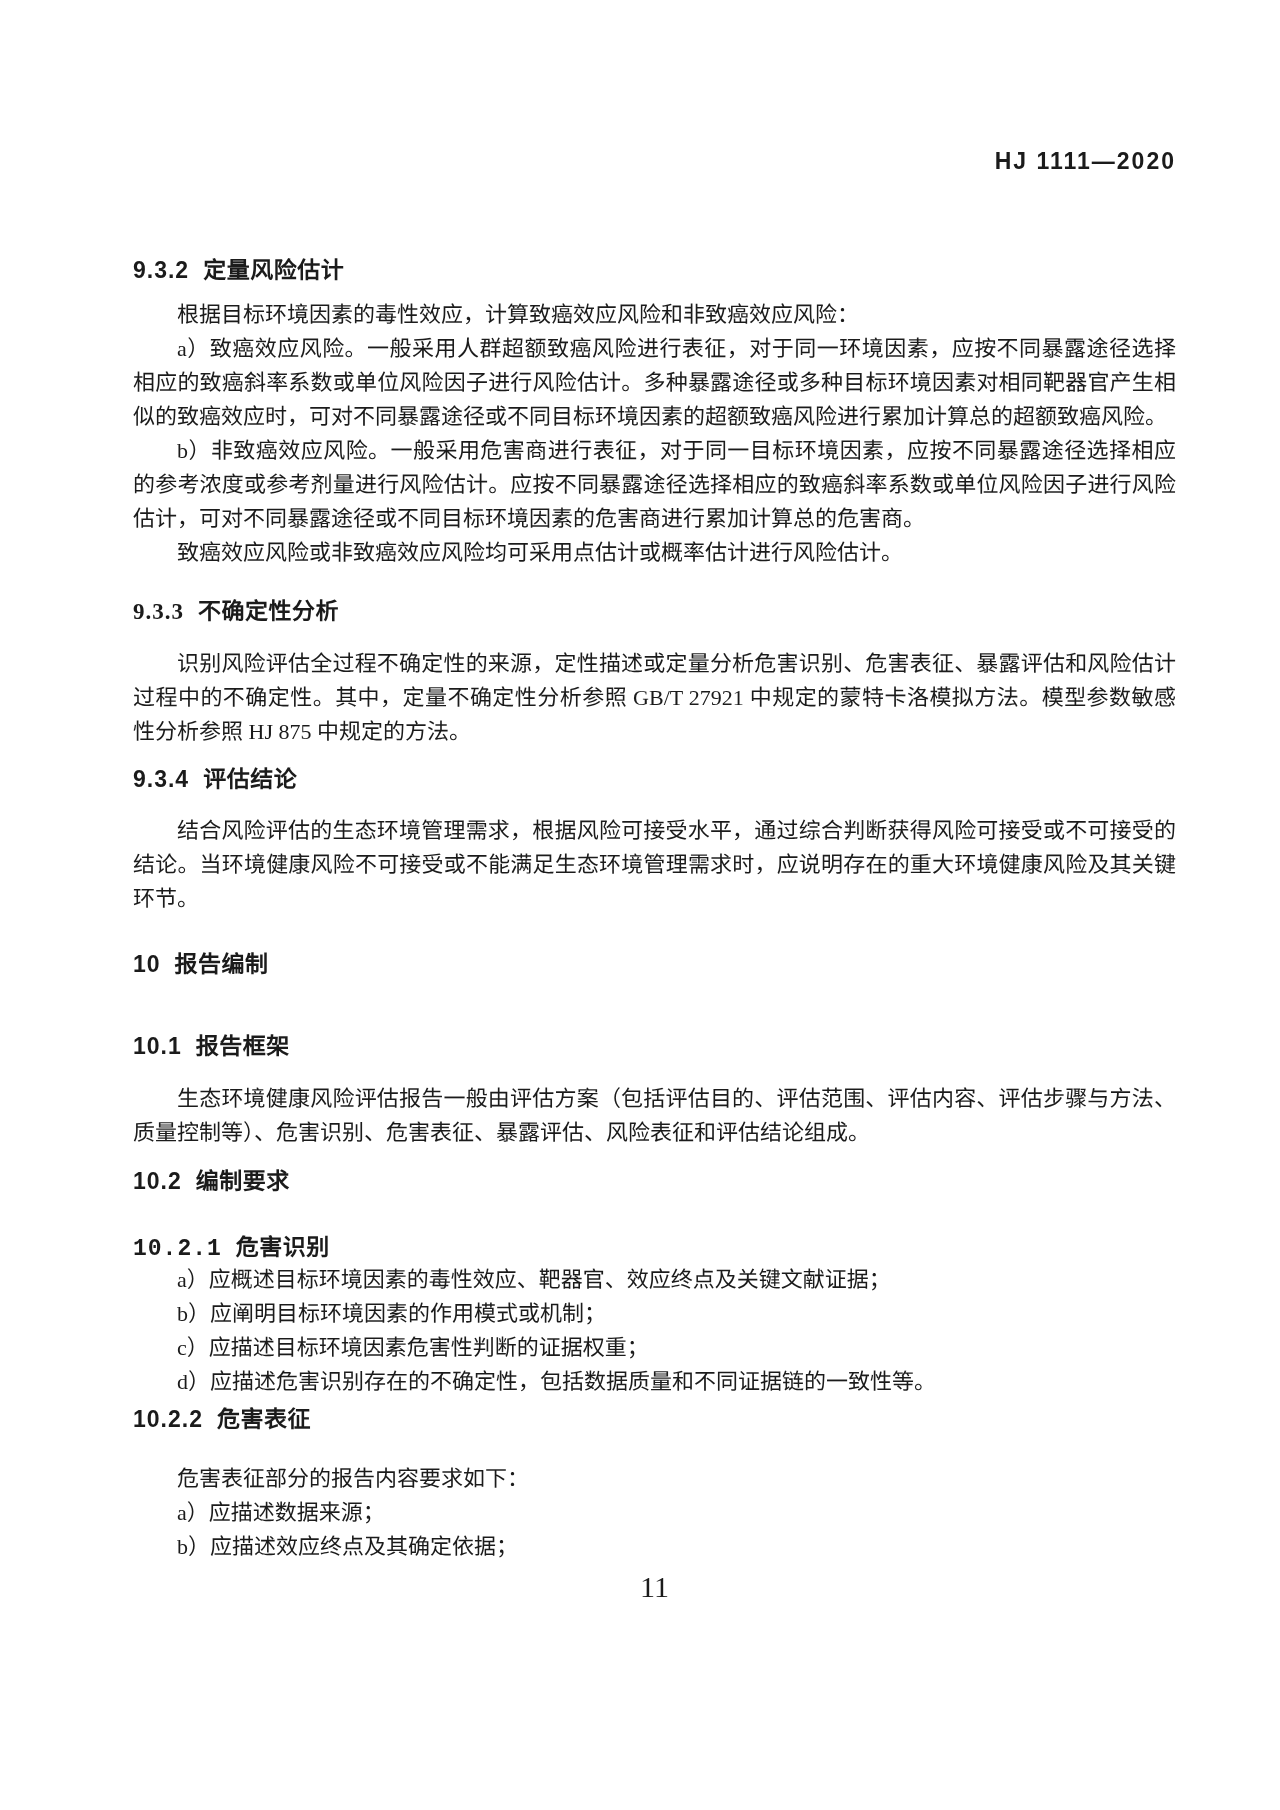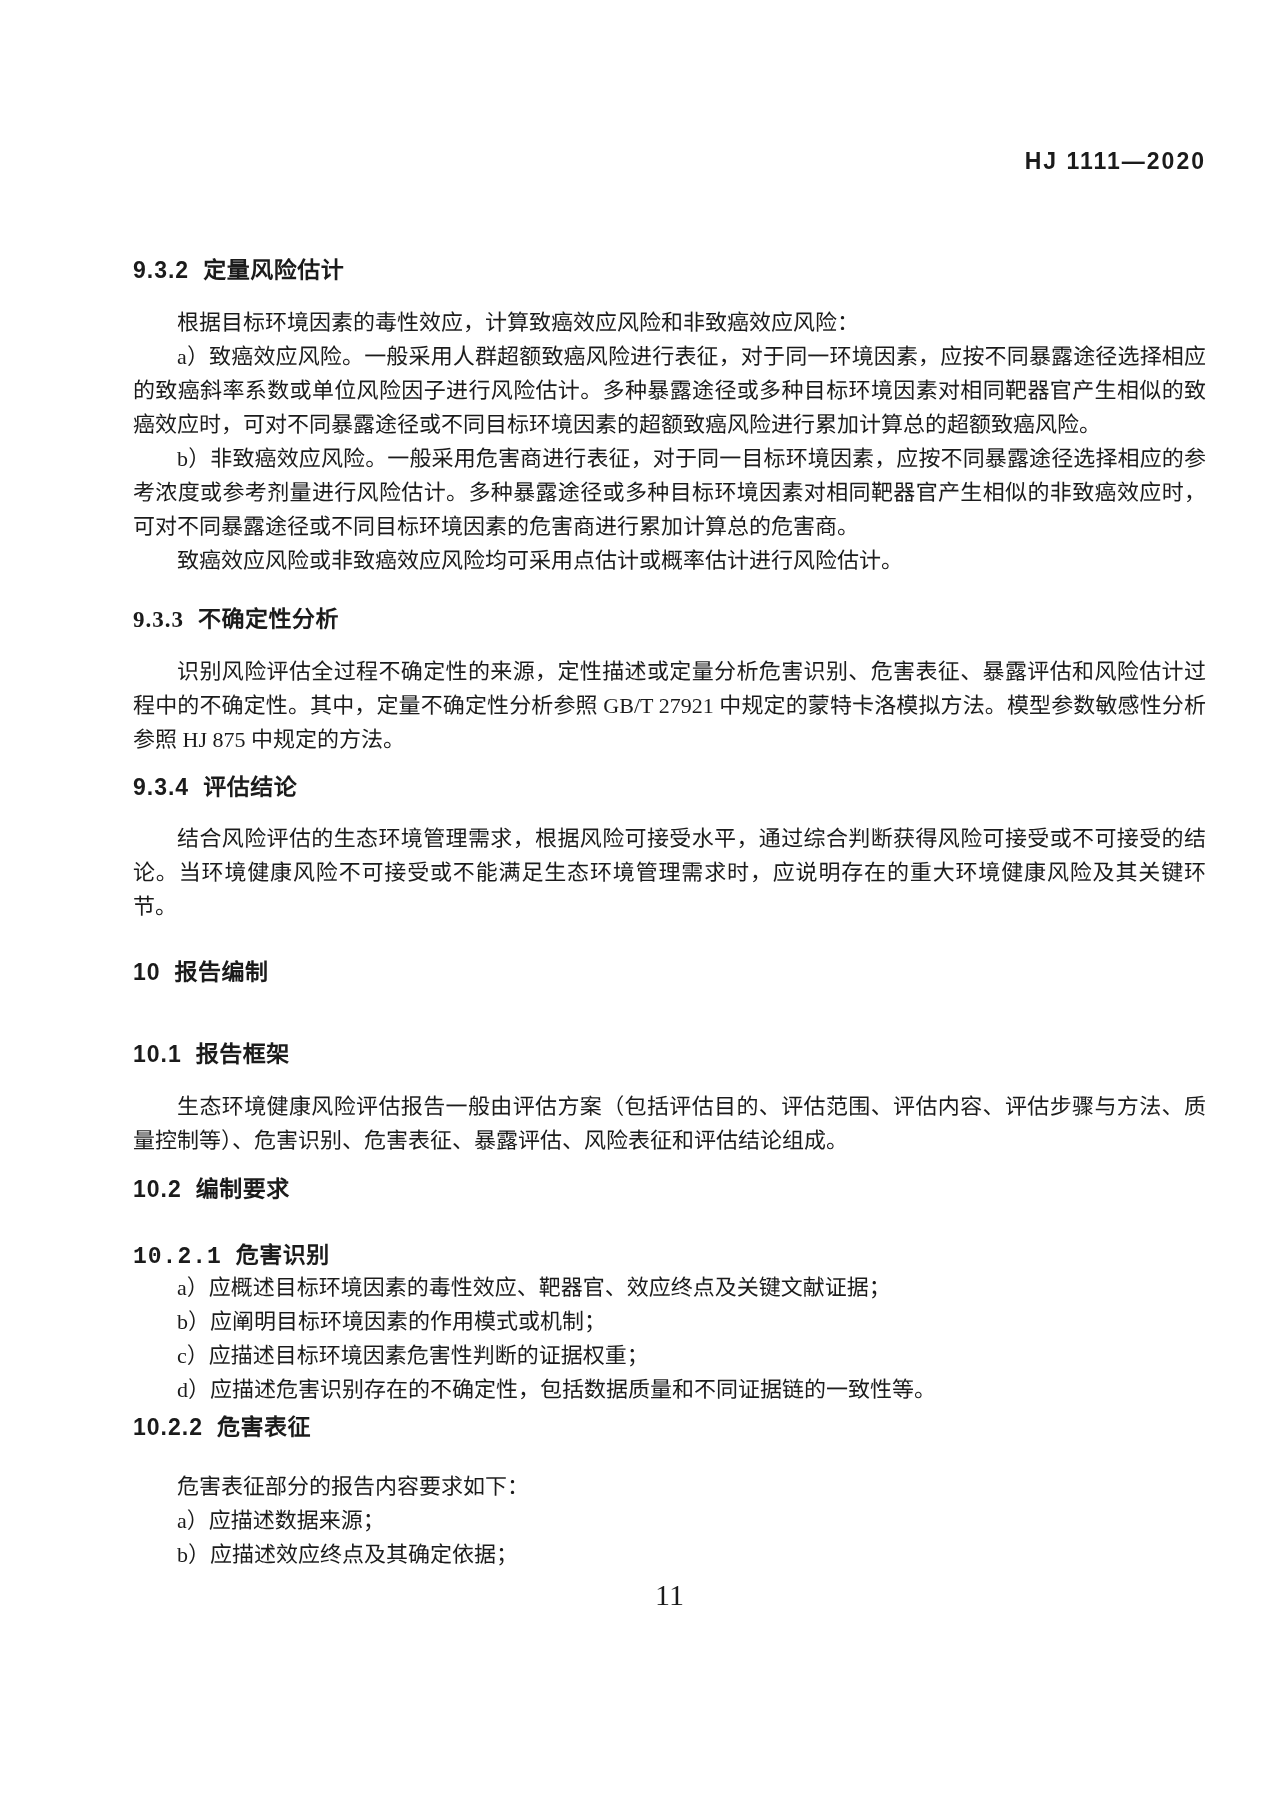--- a/index.html
+++ b/index.html
@@ -4,21 +4,21 @@
 <style>
   html, body { margin: 0; padding: 0; background: #ffffff; }
   .page {
     position: relative;
     width: 1280px;
     height: 1810px;
     margin: 0 auto;
     background: #ffffff;
     color: #1b1b1b;
     box-sizing: border-box;
-    padding: 148px 74px 0 133px;
+    padding: 148px 104px 0 133px;
     font-family: "Liberation Serif", "DejaVu Serif", serif;
     font-size: 22px;
     overflow: hidden;
   }
   .doc-header {
     text-align: right;
     font-family: "Liberation Sans", "DejaVu Sans", sans-serif;
     font-weight: bold;
     font-size: 23px;
     line-height: 26px;
@@ -34,21 +34,21 @@
   .heading .hnum { margin-right: 14px; letter-spacing: 1px; }
   .para {
     margin: 0;
     text-indent: 2em;
     text-align: justify;
     line-height: 34px;
   }
   .item { text-align: left; }
   
   #h932  { margin: 82px 0 0; }
-  #p932i { margin-top: 22px; }
+  #p932i { margin-top: 14px; }
   #h933  { margin-top: 28px; font-family: Liberation Serif, serif; }
   #p933  { margin-top: 21px; }
   #h934  { margin-top: 16px; }
   #p934  { margin-top: 21px; }
   #h10   { margin-top: 34px; }
   #h101  { margin-top: 54px; }
   #p101  { margin-top: 22px; }
   #h102  { margin-top: 17px; }
   #h1021 { margin-top: 40px; font-family: Liberation Mono, monospace; }
   #p1021i{ margin-top: 26px; }
@@ -68,21 +68,21 @@
 
   <div class="doc-header">
     <span>HJ 1111—2020</span>
   </div>
 
   <div class="heading" id="h932">
     <span class="hnum">9.3.2</span><span class="htitle">定量风险估计</span>
   </div>
   <p class="para" id="p932i">根据目标环境因素的毒性效应，计算致癌效应风险和非致癌效应风险：</p>
   <p class="para">a）致癌效应风险。一般采用人群超额致癌风险进行表征，对于同一环境因素，应按不同暴露途径选择相应的致癌斜率系数或单位风险因子进行风险估计。多种暴露途径或多种目标环境因素对相同靶器官产生相似的致癌效应时，可对不同暴露途径或不同目标环境因素的超额致癌风险进行累加计算总的超额致癌风险。</p>
-  <p class="para">b）非致癌效应风险。一般采用危害商进行表征，对于同一目标环境因素，应按不同暴露途径选择相应的参考浓度或参考剂量进行风险估计。多种暴露途径或多种目标环境因素对相同靶器官产生相似的非致癌效应时，可对不同暴露途径或不同目标环境因素的危害商进行累加计算总的危害商。</p>
+  <p class="para">b）非致癌效应风险。一般采用危害商进行表征，对于同一目标环境因素，应按不同暴露途径选择相应的参考浓度或参考剂量进行风险估计。应按不同暴露途径选择相应的致癌斜率系数或单位风险因子进行风险估计，可对不同暴露途径或不同目标环境因素的危害商进行累加计算总的危害商。</p>
   <p class="para">致癌效应风险或非致癌效应风险均可采用点估计或概率估计进行风险估计。</p>
 
   <div class="heading" id="h933">
     <span class="hnum">9.3.3</span><span class="htitle">不确定性分析</span>
   </div>
   <p class="para" id="p933">识别风险评估全过程不确定性的来源，定性描述或定量分析危害识别、危害表征、暴露评估和风险估计过程中的不确定性。其中，定量不确定性分析参照 GB/T 27921 中规定的蒙特卡洛模拟方法。模型参数敏感性分析参照 HJ 875 中规定的方法。</p>
 
   <div class="heading" id="h934">
     <span class="hnum">9.3.4</span><span class="htitle">评估结论</span>
   </div>

